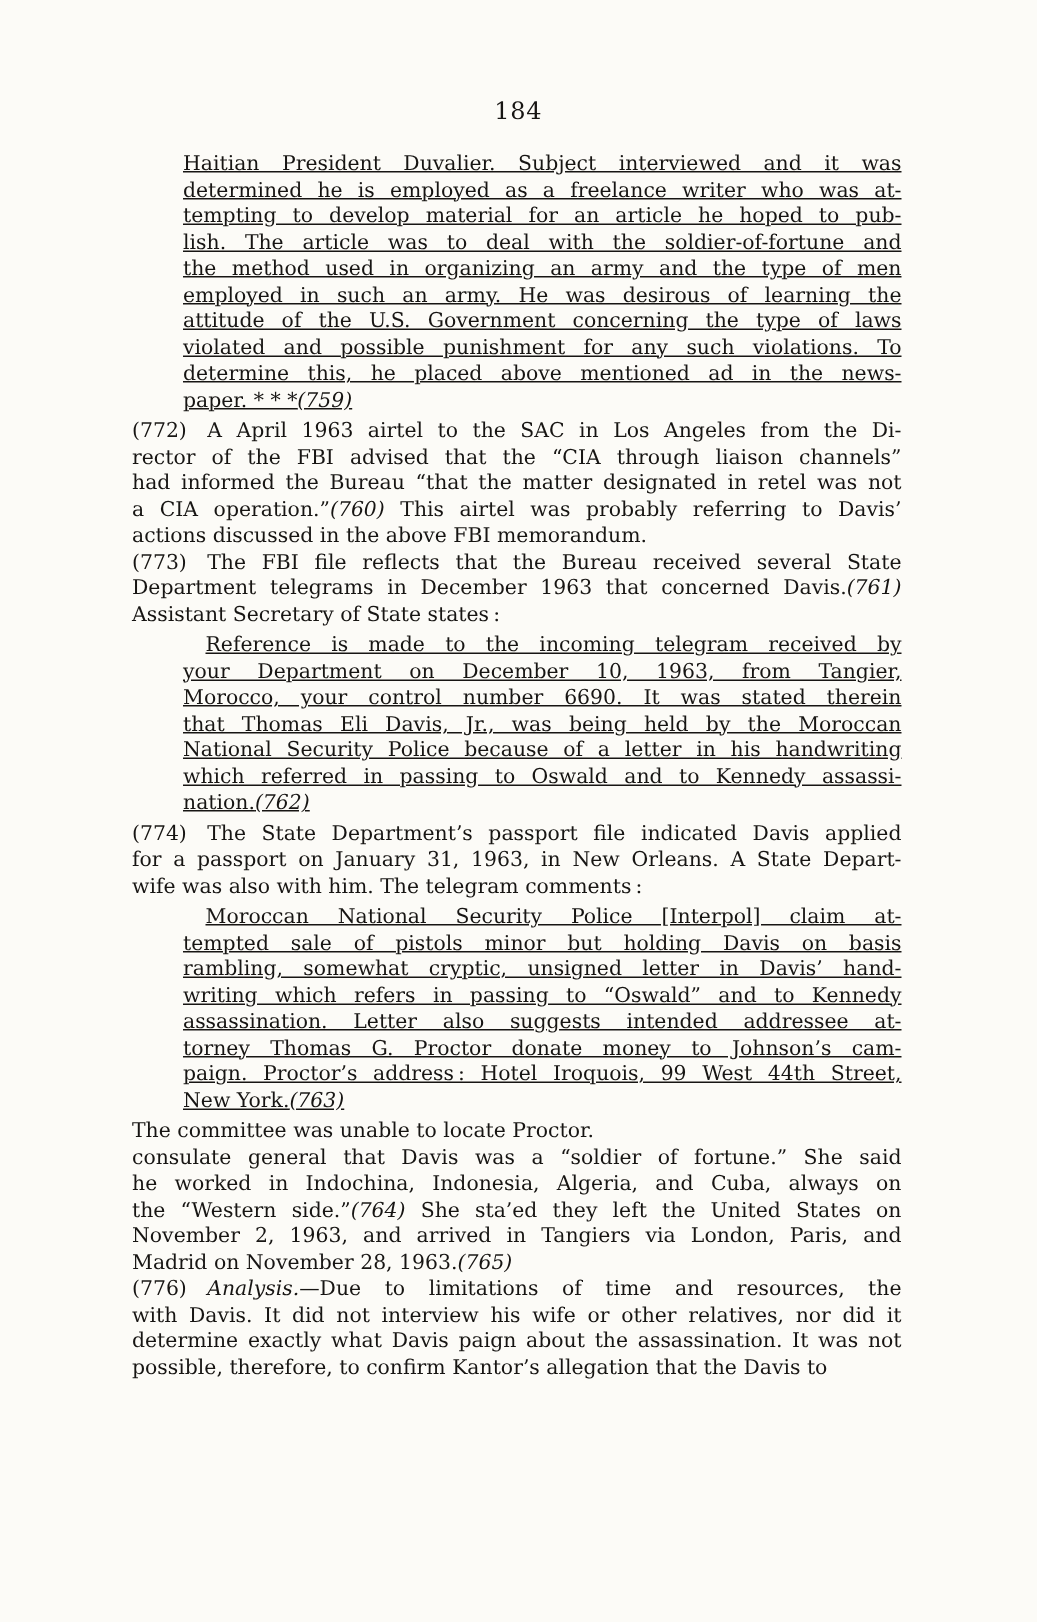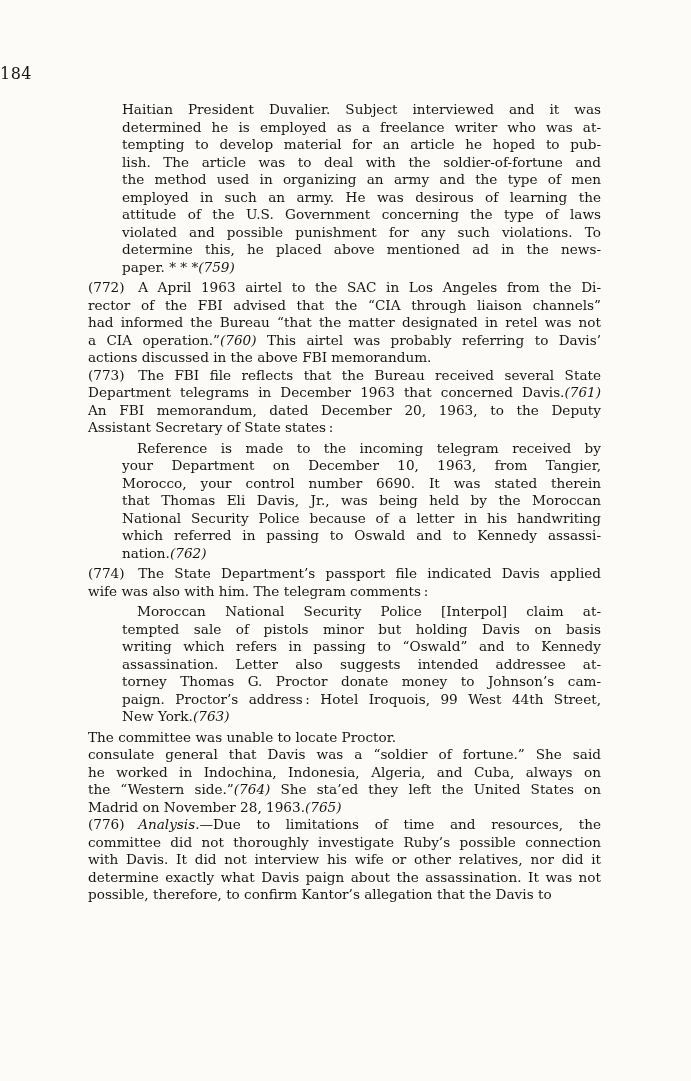--- a/index.html
+++ b/index.html
@@ -14,36 +14,38 @@
     background: #fcfbf7;
     overflow: hidden;
     font-family: "DejaVu Serif", serif;
     color: #171513;
   }
   .page-number {
     position: absolute;
     top: 64px;
     left: 0;
     width: 691px;
+    text-align: center;
     font-size: 16px;
     letter-spacing: 0.5px;
   }
   .text-body {
     position: absolute;
     top: 98px;
     left: 88px;
     width: 513px;
     font-size: 13.6px;
     line-height: 17.5px;
   }
   .block { margin: 0; }
   .block.quote {
     margin-left: 34px;
     margin-top: 3px;
     margin-bottom: 3px;
+    text-decoration: underline;
   }
   .line {
     text-align: justify;
     text-align-last: justify;
     -moz-text-align-last: justify;
   }
   .line.final {
     text-align-last: left;
     -moz-text-align-last: left;
   }
@@ -71,55 +73,56 @@
       <div class="block para">
         <div class="line">(772) A April 1963 airtel to the SAC in Los Angeles from the Di-</div>
         <div class="line">rector of the FBI advised that the “CIA through liaison channels”</div>
         <div class="line">had informed the Bureau “that the matter designated in retel was not</div>
         <div class="line">a CIA operation.”<i>(760)</i> This airtel was probably referring to Davis’</div>
         <div class="line final">actions discussed in the above FBI memorandum.</div>
       </div>
       <div class="block para">
         <div class="line">(773) The FBI file reflects that the Bureau received several State</div>
         <div class="line">Department telegrams in December 1963 that concerned Davis.<i>(761)</i></div>
-        <div class="line">An FBI memorandum, dated December 20, 1963, to the Deputy</div>
         <div class="line final">Assistant Secretary of State states :</div>
       </div>
       <div class="block quote">
         <div class="line indent">Reference is made to the incoming telegram received by</div>
         <div class="line">your Department on December 10, 1963, from Tangier,</div>
         <div class="line">Morocco, your control number 6690. It was stated therein</div>
         <div class="line">that Thomas Eli Davis, Jr., was being held by the Moroccan</div>
         <div class="line">National Security Police because of a letter in his handwriting</div>
         <div class="line">which referred in passing to Oswald and to Kennedy assassi-</div>
         <div class="line final">nation.<i>(762)</i></div>
       </div>
       <div class="block para">
         <div class="line">(774) The State Department’s passport file indicated Davis applied</div>
+        <div class="line">for a passport on January 31, 1963, in New Orleans. A State Depart-</div>
         <div class="line final">wife was also with him. The telegram comments :</div>
       </div>
       <div class="block quote">
         <div class="line indent">Moroccan National Security Police [Interpol] claim at-</div>
         <div class="line">tempted sale of pistols minor but holding Davis on basis</div>
+        <div class="line">rambling, somewhat cryptic, unsigned letter in Davis’ hand-</div>
         <div class="line">writing which refers in passing to “Oswald” and to Kennedy</div>
         <div class="line">assassination. Letter also suggests intended addressee at-</div>
         <div class="line">torney Thomas G. Proctor donate money to Johnson’s cam-</div>
         <div class="line">paign. Proctor’s address : Hotel Iroquois, 99 West 44th Street,</div>
         <div class="line final">New York.<i>(763)</i></div>
       </div>
       <div class="block plain">
         <div class="line final">The committee was unable to locate Proctor.</div>
       </div>
       <div class="block para">
         <div class="line">consulate general that Davis was a “soldier of fortune.” She said</div>
         <div class="line">he worked in Indochina, Indonesia, Algeria, and Cuba, always on</div>
         <div class="line">the “Western side.”<i>(764)</i> She sta’ed they left the United States on</div>
+        <div class="line">November 2, 1963, and arrived in Tangiers via London, Paris, and</div>
         <div class="line final">Madrid on November 28, 1963.<i>(765)</i></div>
       </div>
       <div class="block para">
         <div class="line">(776) <i>Analysis.</i>—Due to limitations of time and resources, the</div>
-        <div class="line">committee did not thoroughly investigate Ruby’s possible connection</div>
         <div class="line">with Davis. It did not interview his wife or other relatives, nor did it</div>
         <div class="line">determine exactly what Davis paign about the assassination. It was not</div>
         <div class="line final">possible, therefore, to confirm Kantor’s allegation that the Davis to</div>
       </div>
     </main>
 </div>
 
 </body></html>

